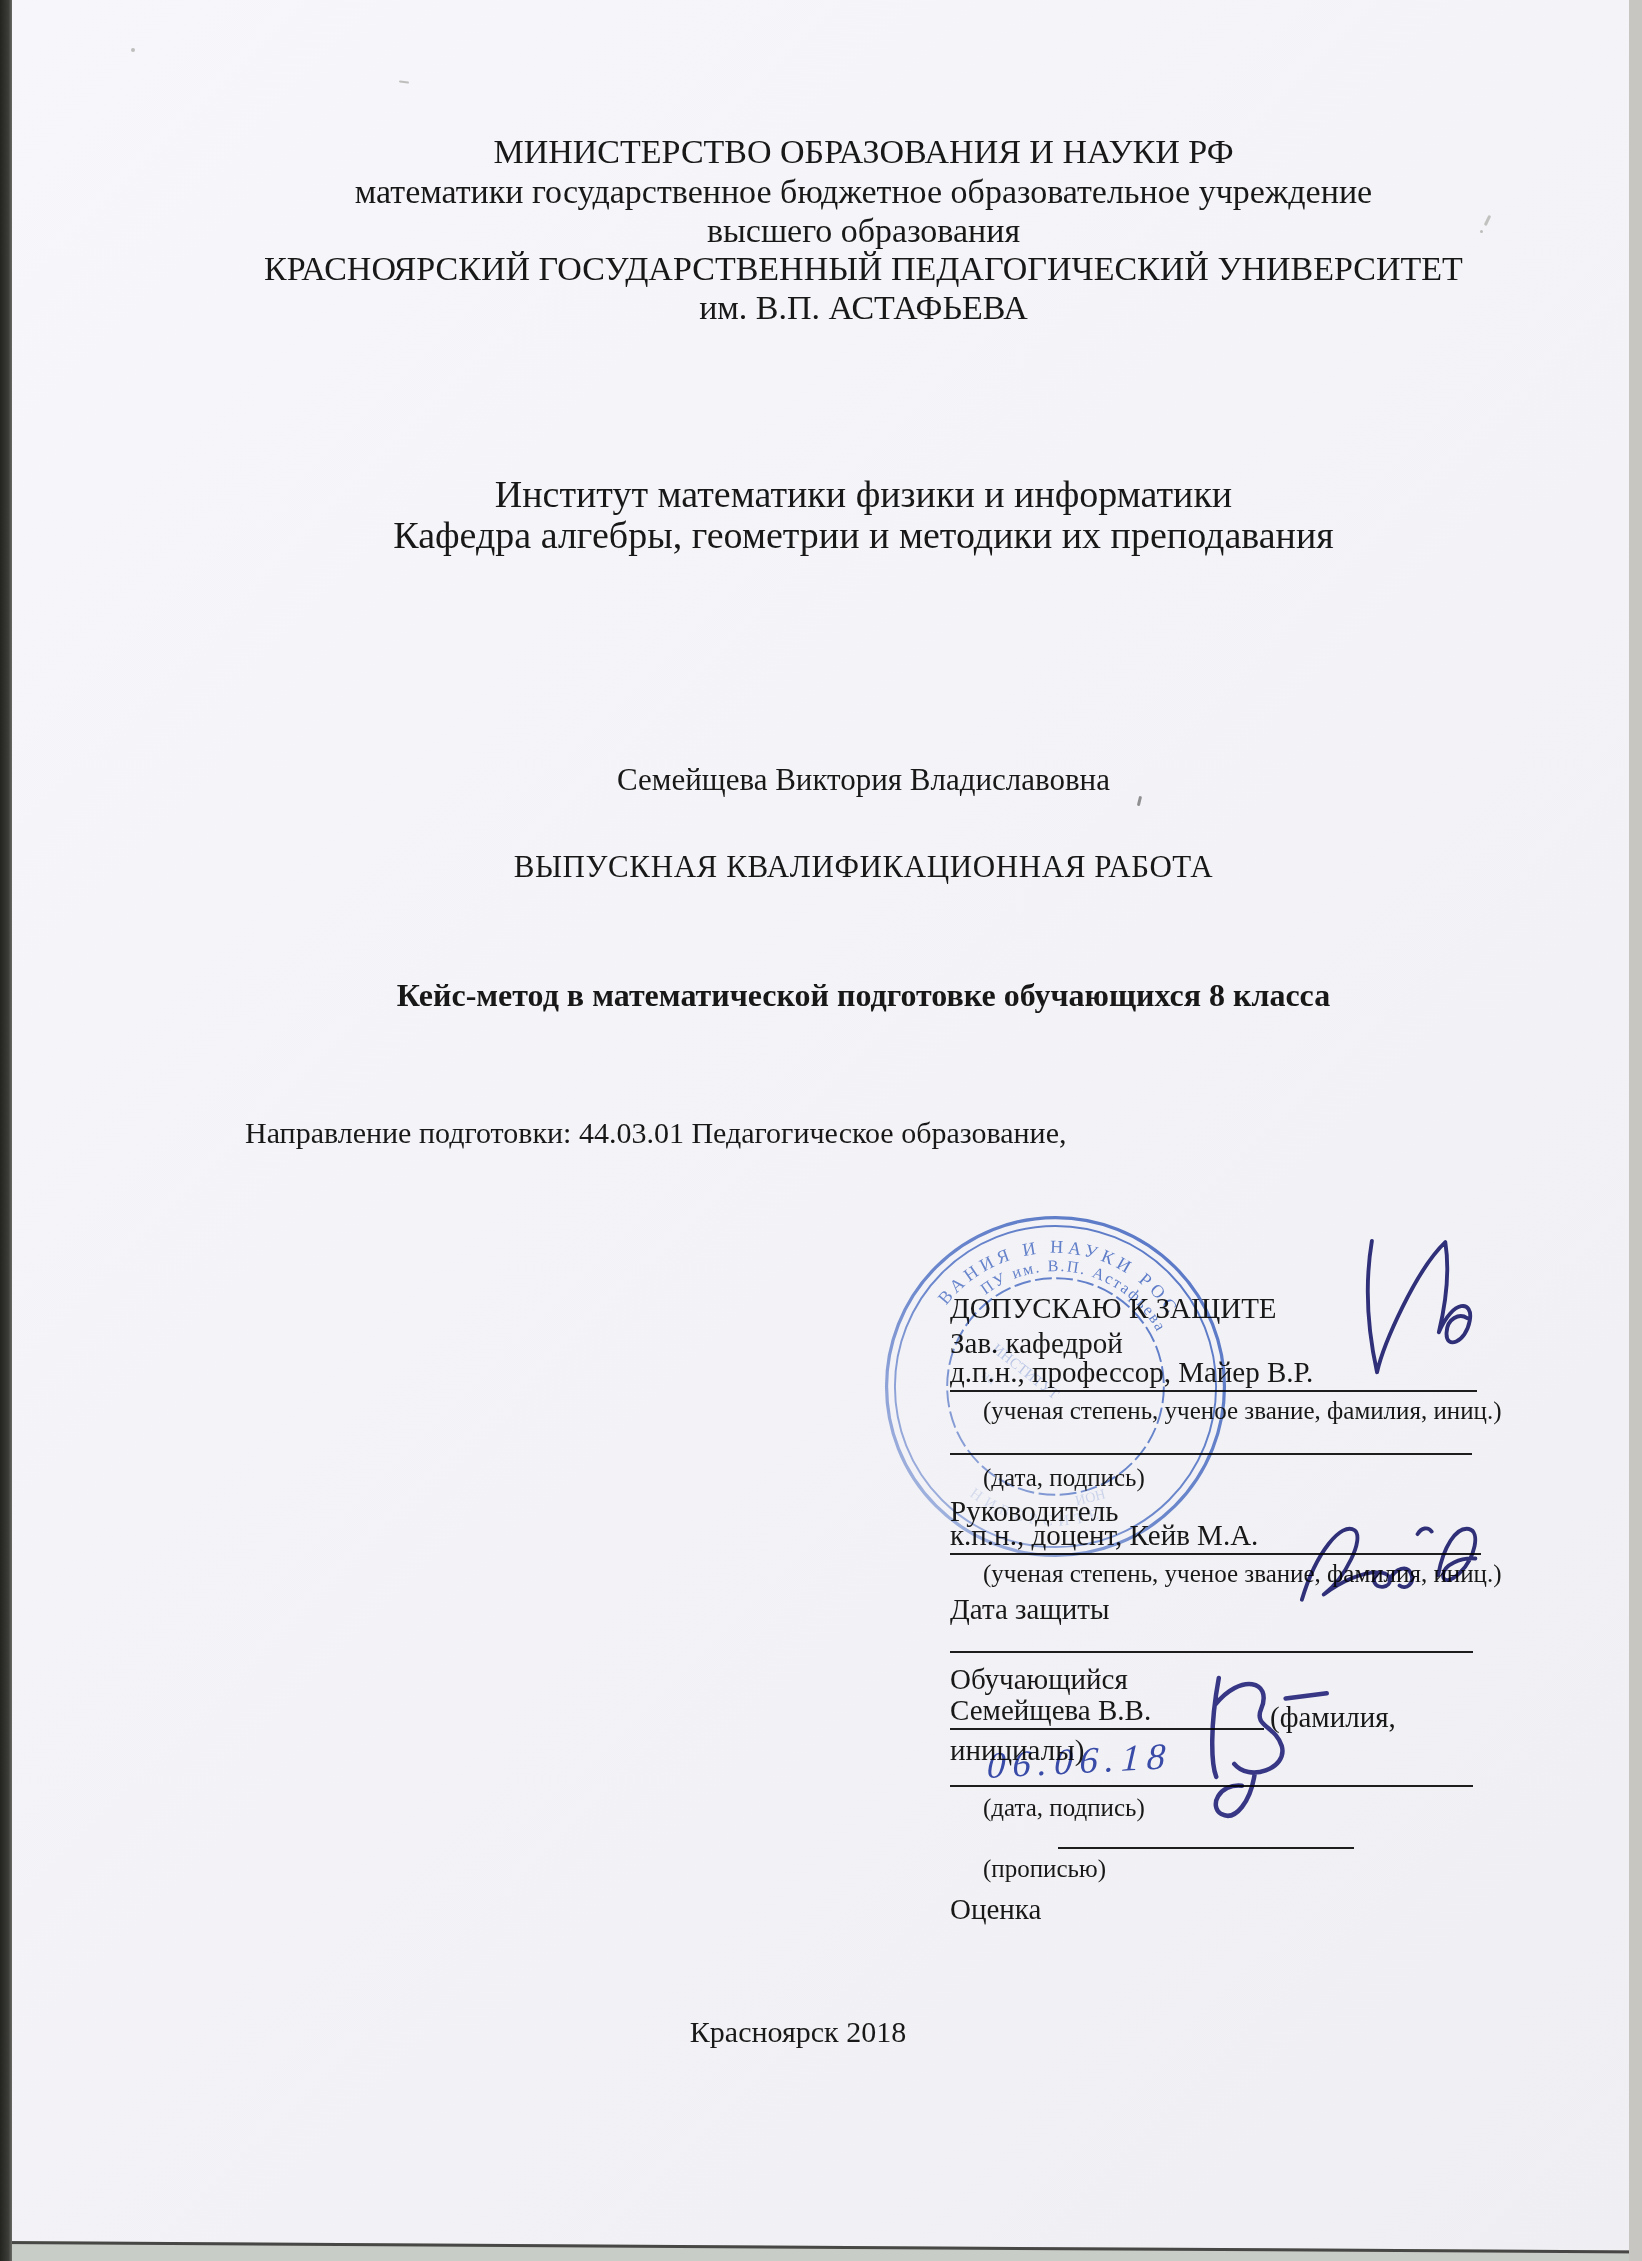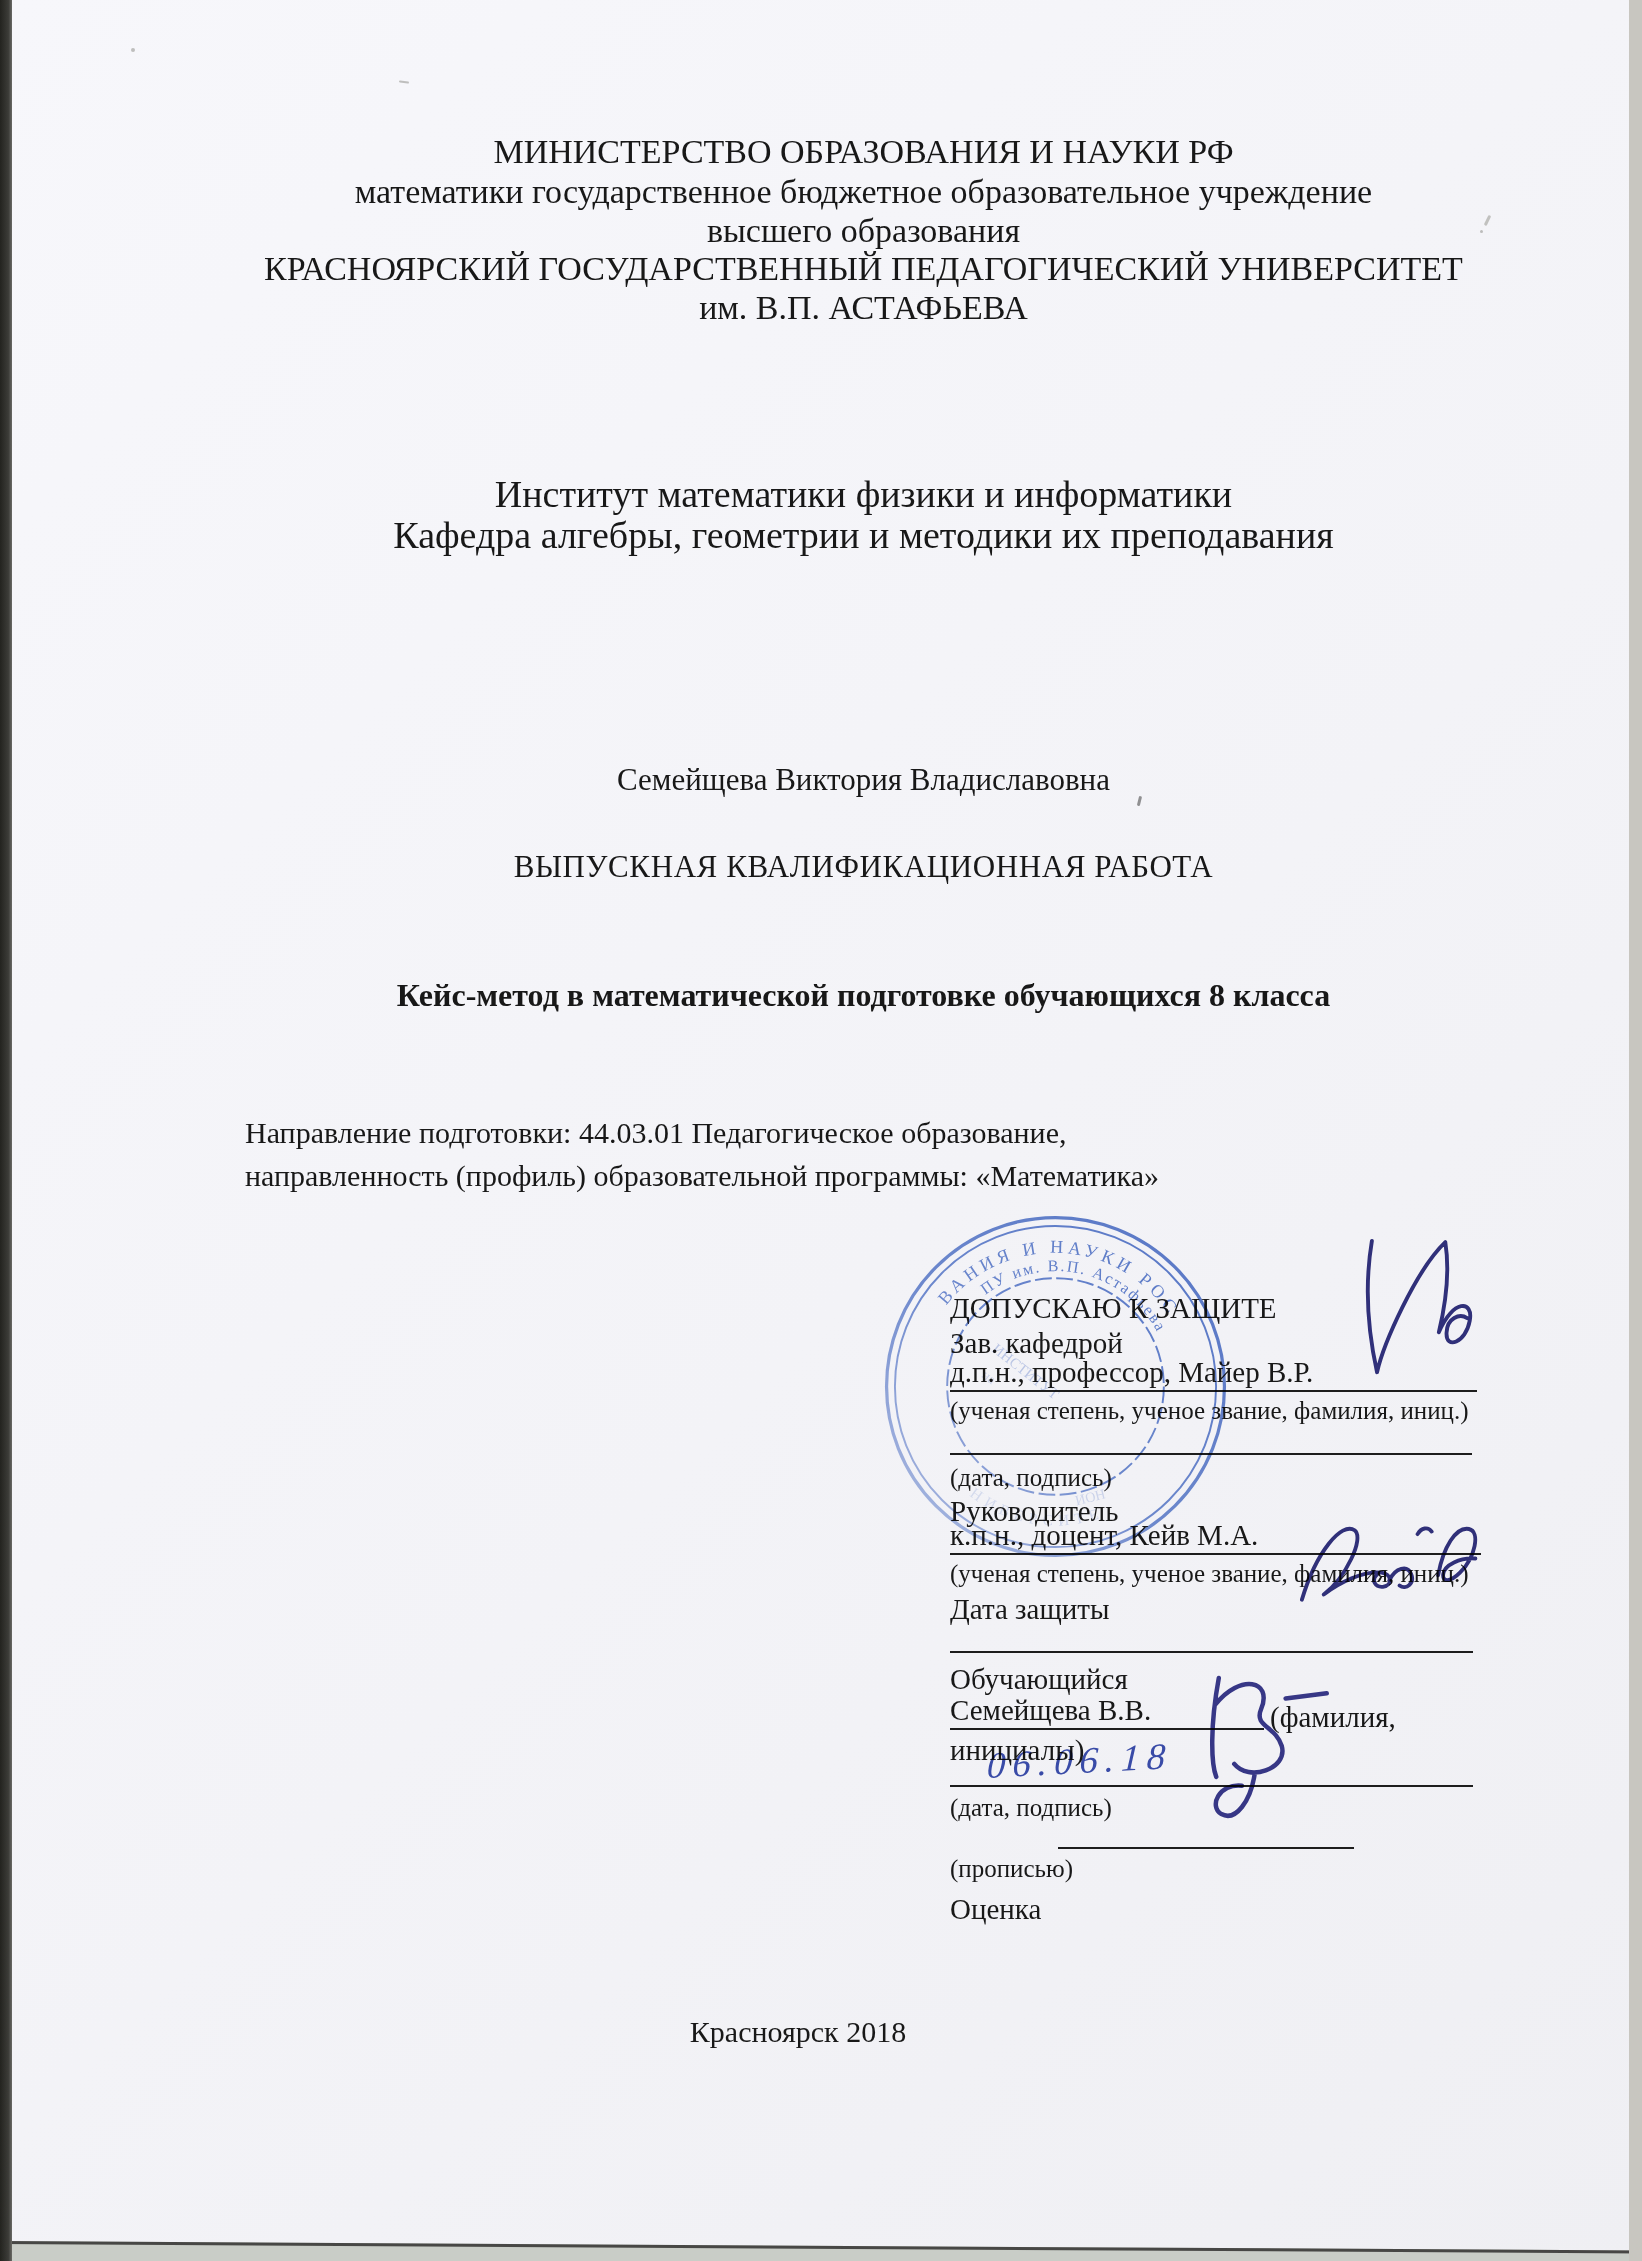--- a/index.html
+++ b/index.html
@@ -28,21 +28,21 @@
   .center{left:84px;width:1559px;text-align:center;}
   .h{font-size:34px;line-height:1;}
   .dept{font-size:38px;}
   .author{font-size:31px;}
   .worktype{font-size:31px;letter-spacing:0.6px;}
   .title{font-size:32px;font-weight:bold;}
   .prog{left:245px;font-size:30px;}
   .footer-line{left:0;width:1596px;text-align:center;font-size:30px;}
   
   .col{left:950px;font-size:29px;}
-  .col-hint{left:950px;font-size:25px;}
+  .col-hint{left:983px;font-size:25px;}
   .uline{position:absolute;left:950px;border-bottom:2.6px solid #1d1d1d;}
   .uline .txt{position:absolute;left:0;bottom:1.3px;font-size:29px;white-space:nowrap;}
   .blank{position:absolute;left:950px;border-bottom:2.6px solid #1d1d1d;}
   
   .hand-date{position:absolute;left:987px;top:1739px;font-size:37px;font-style:italic;
     color:#3c4fae;letter-spacing:7px;transform:rotate(-3deg) skewX(-6deg);
     mix-blend-mode:multiply;z-index:20;}
   .sig{position:absolute;mix-blend-mode:multiply;z-index:20;}
   .stamp-wrap{position:absolute;left:883px;top:1214px;width:345px;height:345px;
     mix-blend-mode:multiply;z-index:15;opacity:.92;}
@@ -68,21 +68,20 @@
   <div class="t center h" style="top:291px">им. В.П. АСТАФЬЕВА</div>
 
   <div class="t center dept" style="top:472px">Институт математики физики и информатики</div>
   <div class="t center dept" style="top:513px">Кафедра алгебры, геометрии и методики их преподавания</div>
 
   <div class="t center author" style="top:762px">Семейщева Виктория Владиславовна</div>
   <div class="t center worktype" style="top:849px">ВЫПУСКНАЯ КВАЛИФИКАЦИОННАЯ РАБОТА</div>
   <div class="t center title" style="top:977px">Кейс-метод в математической подготовке обучающихся 8 класса</div>
 
   <div class="t prog" style="top:1116px">Направление подготовки: 44.03.01 Педагогическое образование,</div>
-  <div class="t prog" style="top:1159px">направленность (профиль) образовательной программы: «Математика»</div>
 
   <div class="stamp-wrap">
     <svg width="345" height="345" viewBox="0 0 535 535">
       <defs>
         <linearGradient id="fadeG" x1="1" y1="0" x2="0" y2="1">
           <stop offset="0" stop-color="#ffffff"></stop>
           <stop offset="0.55" stop-color="#d8d8d8"></stop>
           <stop offset="1" stop-color="#5e5e5e"></stop>
         </linearGradient>
         <mask id="fadeM">

